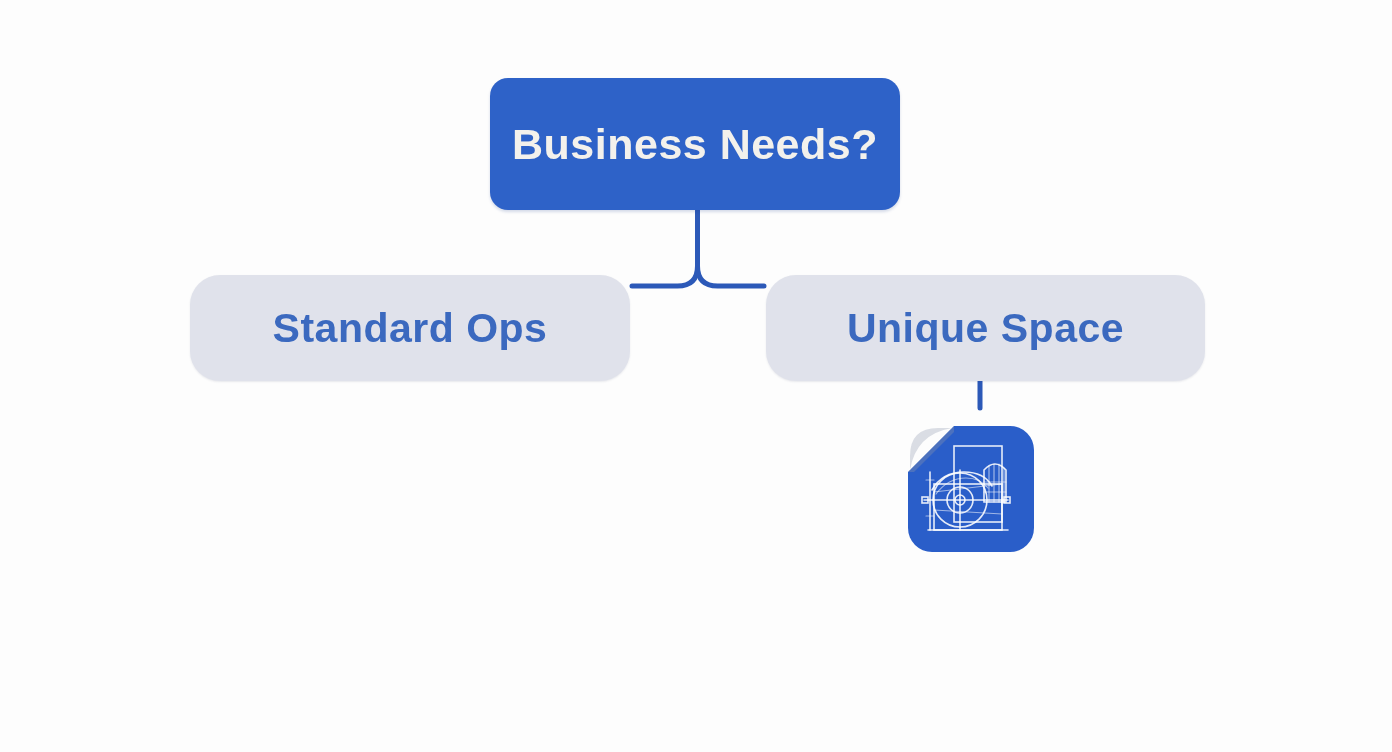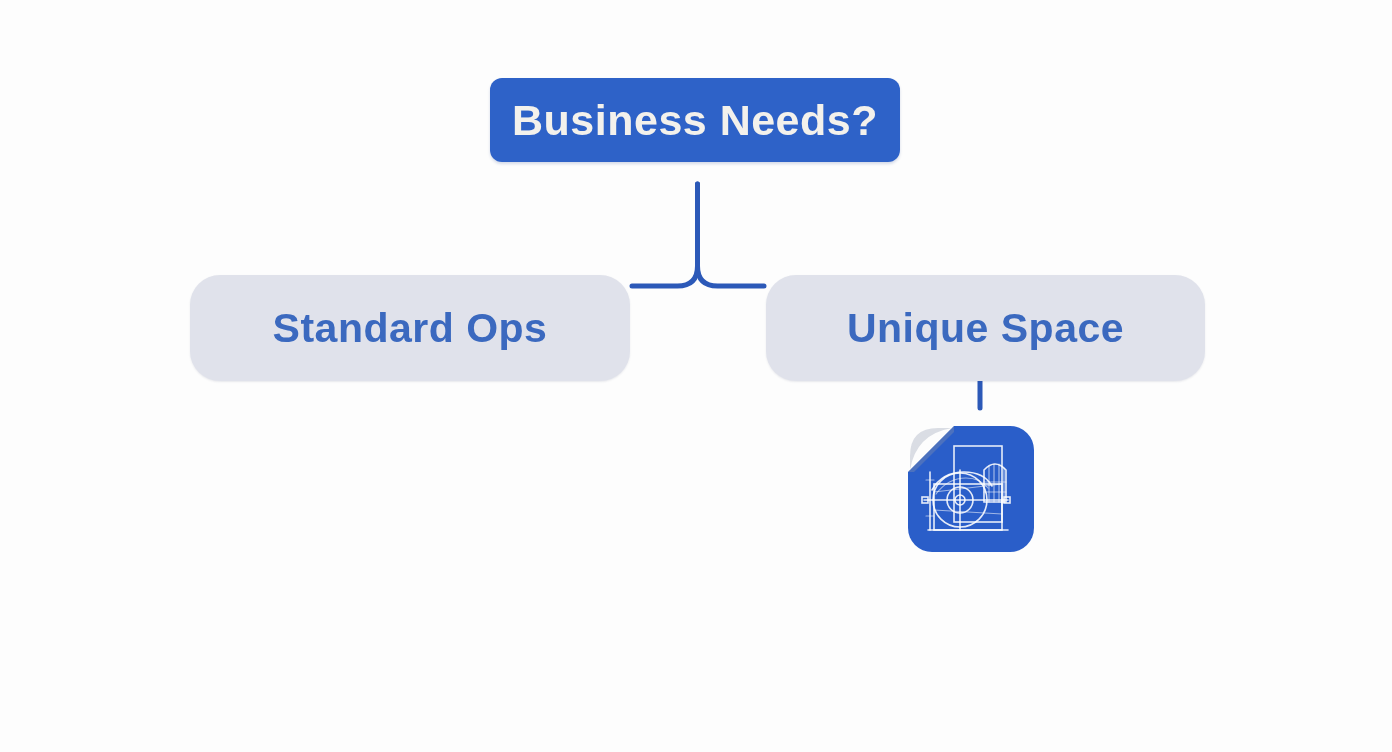--- a/index.html
+++ b/index.html
@@ -33,23 +33,23 @@
     display: flex;
     align-items: center;
     justify-content: center;
     text-align: center;
     font-weight: 700;
     letter-spacing: 0.5px;
     cursor: default;
   }
   .node.root {
     left: 490px; top: 78px;
-    width: 410px; height: 84px;
+    width: 410px; height: 132px;
     background: var(--node-blue, #2e62c8);
-    border-radius: 12px;
+    border-radius: 18px;
     color: var(--root-text, #f3f1ec);
     font-size: 43px;
     box-shadow: 0 2px 3px rgba(30, 60, 140, 0.18);
   }
   .node.child {
     top: 231px;
     height: 106px;
     background: var(--node-gray, #e0e2eb);
     border-radius: 30px;
     color: var(--child-text, #3b69bf);

